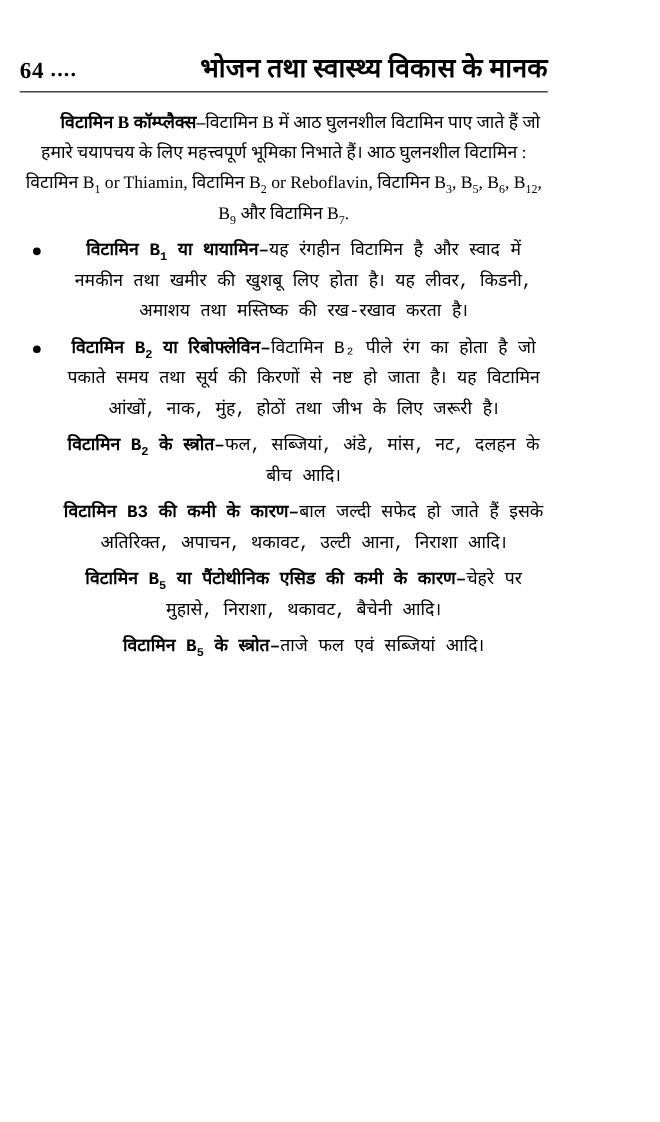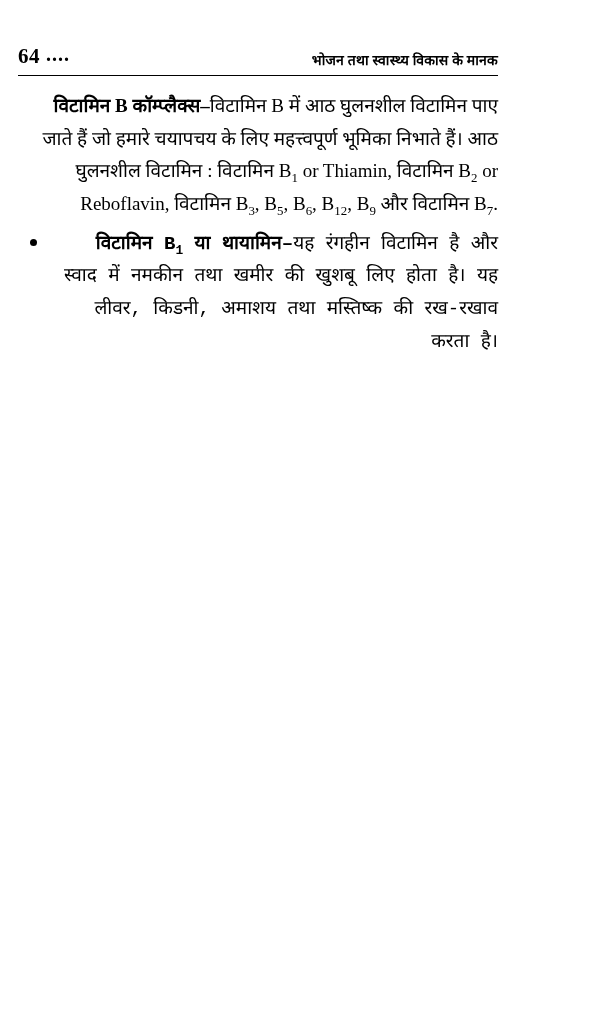--- a/index.html
+++ b/index.html
@@ -44,30 +44,30 @@
     font-weight: bold;
     letter-spacing: 0.5px;
   }
   .dots {
     font-size: 20px;
     letter-spacing: 1px;
     position: relative;
     top: -2px;
   }
   .header-title {
-    font-size: 14px;
+    font-size: 24px;
     font-weight: bold;
     letter-spacing: 0.2px;
     white-space: nowrap;
   }
   
   .content {
-    font-size: 19px;
+    font-size: 16px;
     line-height: 1.72;
-    text-align: right;
+    text-align: center;
   }
   p {
     margin: 0 0 2px 0;
   }
   .intro {
     margin-bottom: 7px;
     text-indent: 30px;
   }
   .b { font-weight: bold; }
   .sub {
@@ -124,24 +124,40 @@
     </p>
 
     <ul class="bullets">
 
       <li class="bullet-item">
         <span class="bullet-dot"></span>
         <span class="b">विटामिन B</span><span class="b sub">1</span><span class="b"> या थायामिन</span><span class="b">–</span><span>यह रंगहीन विटामिन है और स्वाद में नमकीन तथा खमीर की खुशबू लिए होता है। यह लीवर, किडनी, अमाशय तथा मस्तिष्क की रख-रखाव करता है।</span>
       </li>
 
 
+      <li class="bullet-item">
+        <span class="bullet-dot"></span>
+        <span class="b">विटामिन B</span><span class="b sub">2</span><span class="b"> या रिबोफ्लेविन</span><span class="b">–</span><span>विटामिन B₂ पीले रंग का होता है जो पकाते समय तथा सूर्य की किरणों से नष्ट हो जाता है। यह विटामिन आंखों, नाक, मुंह, होठों तथा जीभ के लिए जरूरी है।</span>
+      </li>
+
+
+      <li class="indent-block">
+        <span class="b">विटामिन B</span><span class="b sub">2</span><span class="b"> के स्त्रोत</span><span class="b">–</span><span>फल, सब्जियां, अंडे, मांस, नट, दलहन के बीच आदि।</span>
+      </li>
+
+
+      <li class="indent-block">
+        <span class="b">विटामिन B3</span><span class="b sub"></span><span class="b"> की कमी के कारण</span><span class="b">–</span><span>बाल जल्दी सफेद हो जाते हैं इसके अतिरिक्त, अपाचन, थकावट, उल्टी आना, निराशा आदि।</span>
+      </li>
 
 
 
+      <li class="indent-block">
+        <span class="b">विटामिन B</span><span class="b sub">5</span><span class="b"> या पैंटोथीनिक एसिड की कमी के कारण</span><span class="b">–</span><span>चेहरे पर मुहासे, निराशा, थकावट, बैचेनी आदि।</span>
+      </li>
 
-
-
-
-
+      <li class="indent-block tight">
+        <span class="b">विटामिन B</span><span class="b sub">5</span><span class="b"> के स्त्रोत</span><span class="b">–</span><span>ताजे फल एवं सब्जियां आदि।</span>
+      </li>
 
     </ul>
   </div>
 </div>
 
 </body></html>

